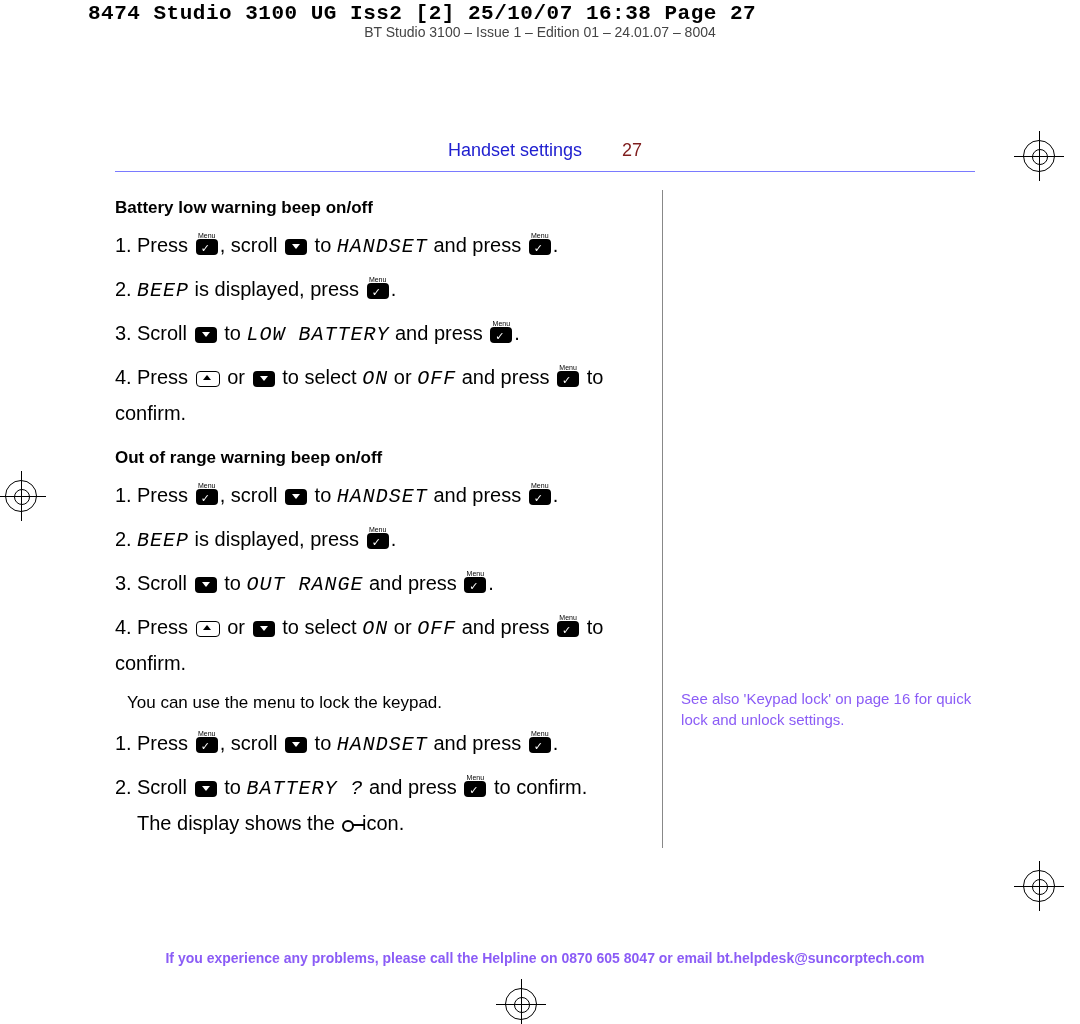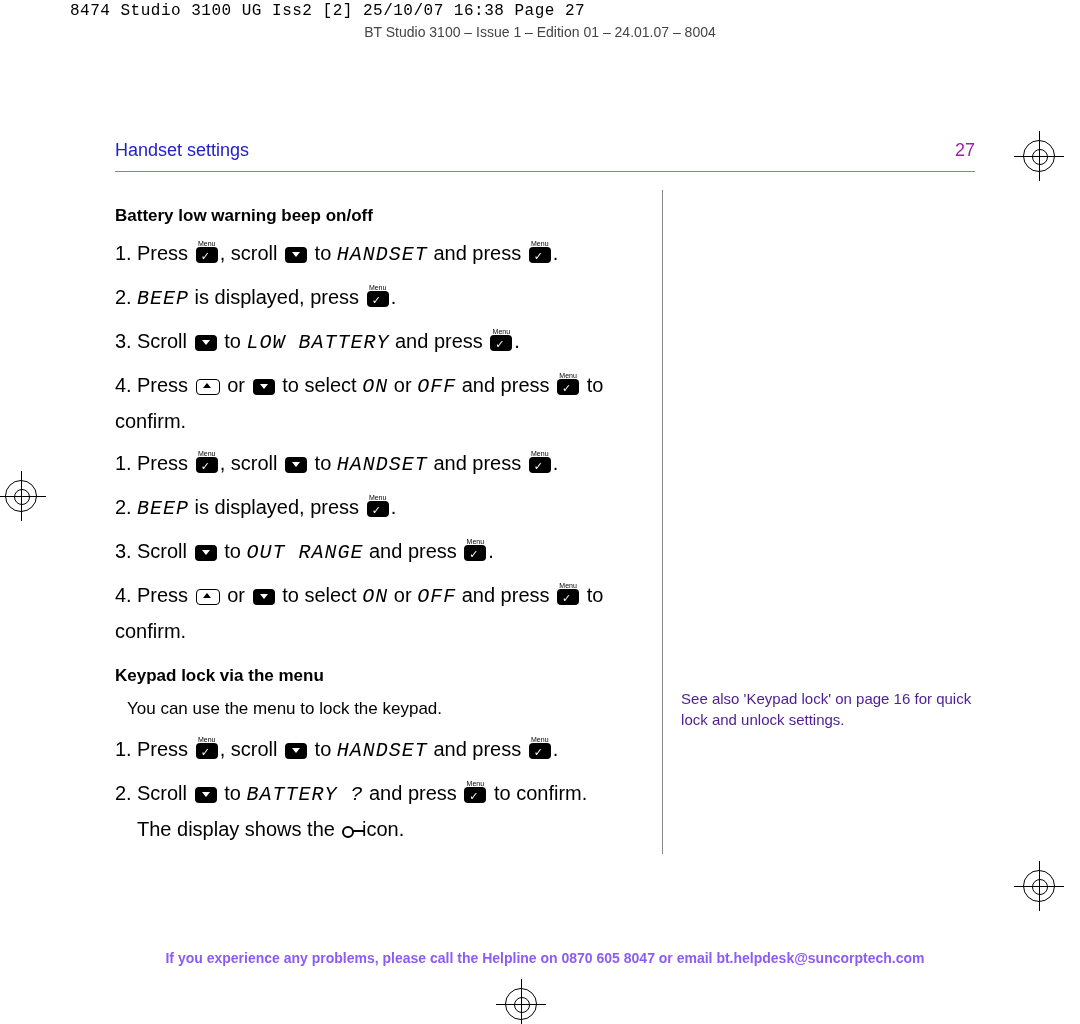--- a/index.html
+++ b/index.html
@@ -7,25 +7,26 @@
     padding: 0;
     font-family: "Segoe UI", Arial, sans-serif;
     color: #000;
     width: 1080px;
     height: 1024px;
     position: relative;
     background: #fff;
   }
   .crop-line {
     font-family: "Courier New", monospace;
-    font-size: 16px;
+    font-size: 21px;
     position: absolute;
     top: 2px;
-    left: 70px;
+    left: 88px;
     letter-spacing: 0.5px;
+    font-weight: bold;
   }
   .header-ghost {
     position: absolute;
     top: 24px;
     left: 0;
     width: 100%;
     text-align: center;
     font-size: 14px;
     color: #444;
   }
@@ -87,50 +88,50 @@
   }
 
   .page {
     position: absolute;
     left: 115px;
     top: 140px;
     width: 860px;
   }
   .header-row {
     display: flex;
-    justify-content: space-between;
+    justify-content: center;
     align-items: baseline;
     border-bottom: 1px solid #7a7aff;
     padding-bottom: 10px;
     gap: 40px;
     color: #2020d0;
     font-size: 18px;
   }
-  .page-num { color: #a21caf; }
+  .page-num { color: #7f1d1d; }
   .columns {
     display: flex;
     margin-top: 18px;
   }
   .col-left {
     width: 540px;
     padding-right: 18px;
     border-right: 1px solid #888;
   }
   .col-right {
     width: 300px;
     padding-left: 18px;
     font-size: 15px;
-    color: #4c1d95;
+    color: #8b5cf6;
   }
   h4 {
     font-size: 17px;
     font-weight: bold;
     margin: 18px 0 10px 0;
   }
-  h4.first { margin-top: 16px; }
+  h4.first { margin-top: 8px; }
   p.step {
     font-size: 20px;
     margin: 8px 0 8px 0;
     line-height: 1.7;
   }
   p.para {
     font-size: 17px;
     margin: 10px 0 10px 12px;
     line-height: 1.5;
   }
@@ -270,34 +271,34 @@
       <p class="step">
         <span class="num">2.</span><span class="lcd">BEEP</span><span> is displayed, press </span><span class="btn menu"></span><span>.</span>
       </p>
       <p class="step">
         <span class="num">3.</span><span>Scroll </span><span class="btn down"></span><span> to </span><span class="lcd">LOW BATTERY</span><span> and press </span><span class="btn menu"></span><span>.</span>
       </p>
       <p class="step">
         <span class="num">4.</span><span>Press </span><span class="btn up"></span><span> or </span><span class="btn down"></span><span> to select </span><span class="lcd">ON</span><span> or </span><span class="lcd">OFF</span><span> and press </span><span class="btn menu"></span><span> to confirm.</span>
       </p>
 
+      <h4>Out of range warning beep on/off</h4>
       <p class="step">
         <span class="num">1.</span><span>Press </span><span class="btn menu"></span><span>, scroll </span><span class="btn down"></span><span> to </span><span class="lcd">HANDSET</span><span> and press </span><span class="btn menu"></span><span>.</span>
       </p>
       <p class="step">
         <span class="num">2.</span><span class="lcd">BEEP</span><span> is displayed, press </span><span class="btn menu"></span><span>.</span>
       </p>
       <p class="step">
         <span class="num">3.</span><span>Scroll </span><span class="btn down"></span><span> to </span><span class="lcd">OUT RANGE</span><span> and press </span><span class="btn menu"></span><span>.</span>
       </p>
       <p class="step">
         <span class="num">4.</span><span>Press </span><span class="btn up"></span><span> or </span><span class="btn down"></span><span> to select </span><span class="lcd">ON</span><span> or </span><span class="lcd">OFF</span><span> and press </span><span class="btn menu"></span><span> to confirm.</span>
       </p>
 
-      <h4>Keypad lock via the menu</h4>
       <p class="para">You can use the menu to lock the keypad.</p>
       <p class="step">
         <span class="num">1.</span><span>Press </span><span class="btn menu"></span><span>, scroll </span><span class="btn down"></span><span> to </span><span class="lcd">HANDSET</span><span> and press </span><span class="btn menu"></span><span>.</span>
       </p>
       <p class="step">
         <span class="num">2.</span><span>Scroll </span><span class="btn down"></span><span> to </span><span class="lcd">BATTERY ?</span><span> and press </span><span class="btn menu"></span><span> to confirm.</span><br>
         <span style="padding-left:22px;text-align:right;">The display shows the </span><span class="key-icon"></span><span> icon.</span>
       </p>
 
     </div>

